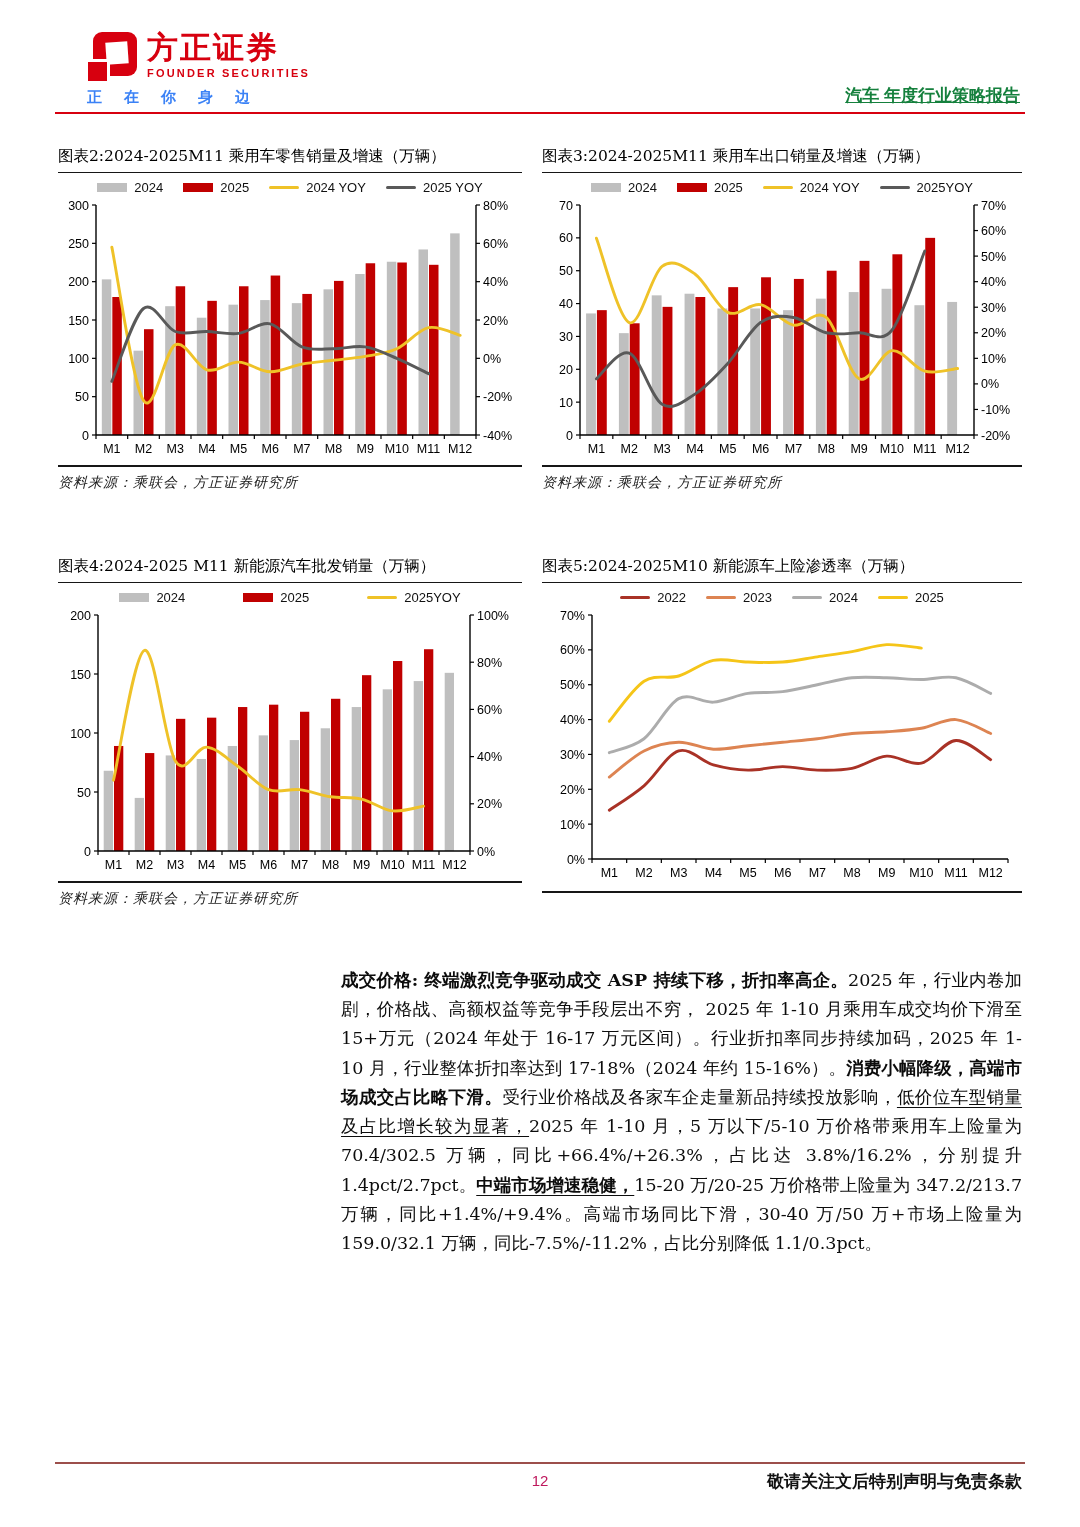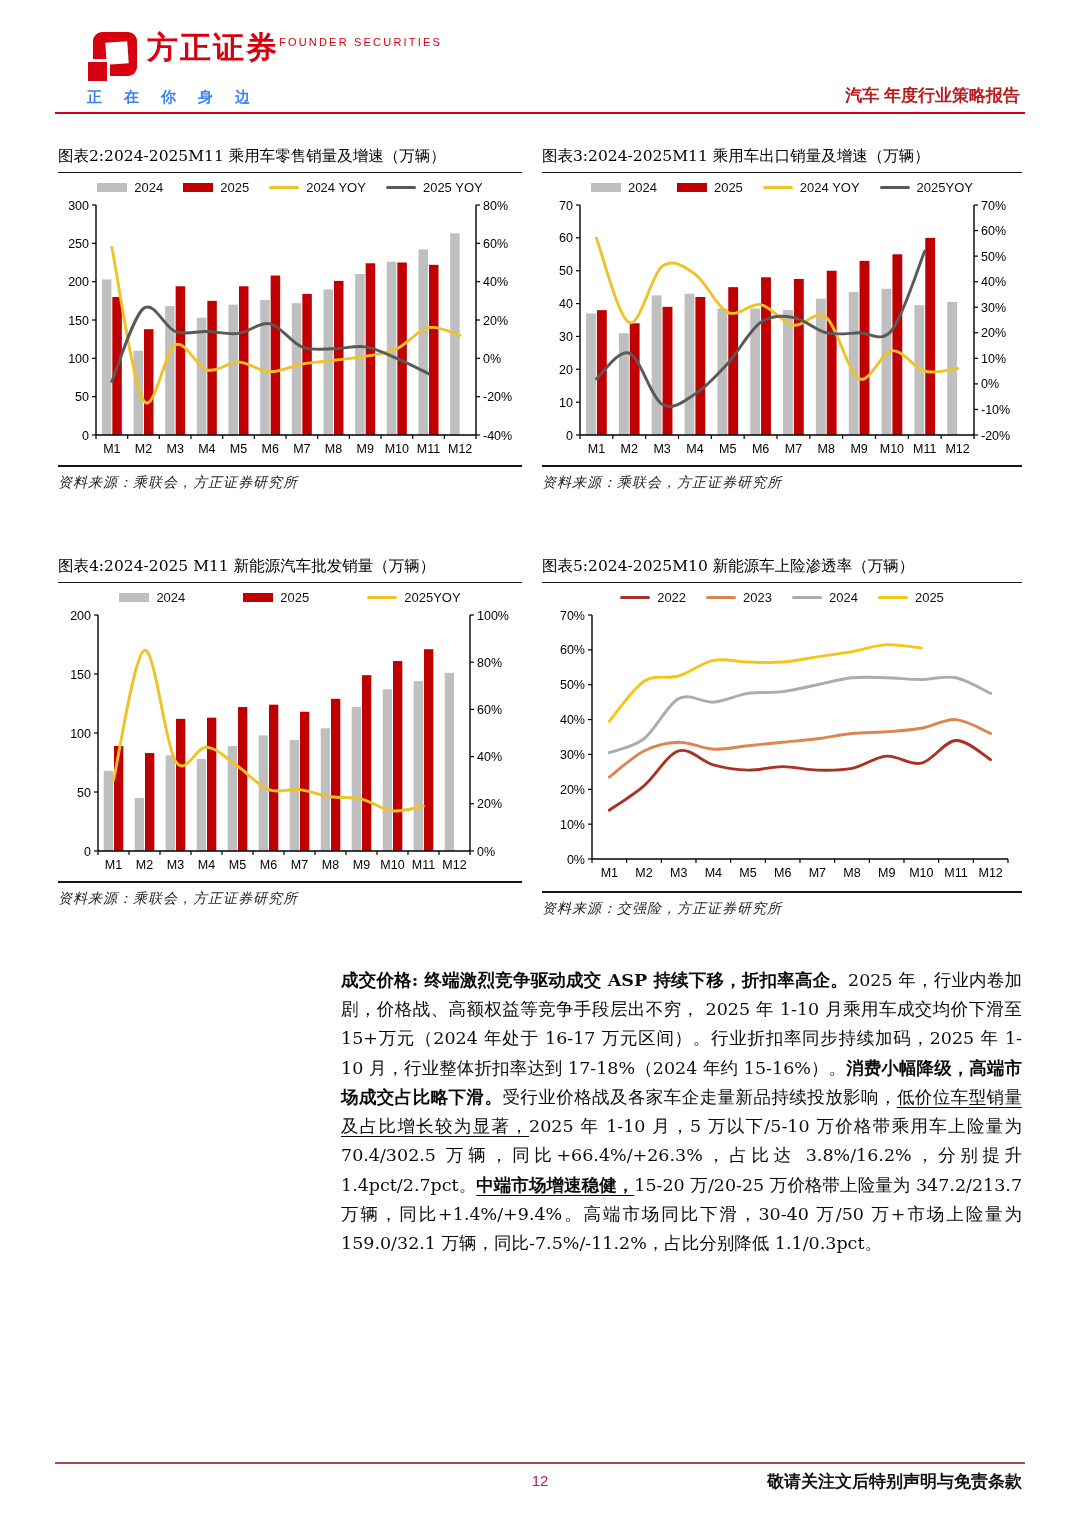--- a/index.html
+++ b/index.html
@@ -4,26 +4,26 @@
 <style>
   html,body{margin:0;padding:0;background:#ffffff;}
   .page{position:relative;width:1080px;height:1527px;background:#ffffff;overflow:hidden;
         font-family:"Liberation Sans",sans-serif;color:#111;}
   
   .hdr-logo{position:absolute;left:85px;top:32px;display:flex;align-items:flex-start;gap:10px;}
   .cube{position:relative;width:52px;height:52px;}
   .cube-big{position:absolute;right:0;top:0;width:44px;height:44px;background:#D7000F;border-radius:9px;}
   .cube-hole{position:absolute;right:9px;top:10px;width:22px;height:22px;background:#fff;transform:rotate(-4deg);}
   .cube-small{position:absolute;left:0;bottom:0;width:19px;height:19px;background:#D7000F;border:3px solid #fff;border-radius:3px;}
-  .logo-txt{display:flex;flex-direction:row;line-height:1;}
+  .logo-txt{display:flex;flex-direction:column;line-height:1;}
   .logo-cn{font-size:31px;font-weight:700;color:#D7000F;letter-spacing:2px;font-family:"Liberation Sans",sans-serif;}
-  .logo-en{font-size:11px;font-weight:400;color:#D7000F;letter-spacing:2.2px;margin-top:5px;}
+  .logo-en{font-size:11px;font-weight:700;color:#D7000F;letter-spacing:2.2px;margin-top:5px;}
   .tagline{position:absolute;left:87px;top:88px;font-size:15px;font-weight:700;color:#3b82f6;letter-spacing:22px;white-space:nowrap;}
   .hdr-line{position:absolute;left:55px;right:55px;top:112px;height:2px;background:#D7000F;}
-  .hdr-report{position:absolute;right:60px;top:84px;font-size:17px;font-weight:700;color:#b91c1c;}
+  .hdr-report{position:absolute;right:60px;top:84px;font-size:17px;font-weight:700;color:#15803d;text-decoration:underline;}
   
   .fig{position:absolute;}
   .fig-title{font-size:15.5px;color:#000;font-family:"DejaVu Serif",serif;
              padding-bottom:5px;border-bottom:1.5px solid #161616;white-space:nowrap;}
   .legend{display:flex;justify-content:center;align-items:flex-end;margin:7px 0 2px 0;}
   .legend.wide{gap:58px;} .legend.norm{gap:20px;}
   .lg-item{display:inline-flex;align-items:center;gap:7px;}
   .lg-label{font-size:13px;color:#111;}
   .lg-swatch{display:inline-block;}
   .lg-bar{width:30px;height:9px;}
@@ -448,21 +448,20 @@
         <text x="206" y="270" text-anchor="middle" font-size="12.5" fill="#000">M5</text>
         <text x="240.66666666666666" y="270" text-anchor="middle" font-size="12.5" fill="#000">M6</text>
         <text x="275.3333333333333" y="270" text-anchor="middle" font-size="12.5" fill="#000">M7</text>
         <text x="310" y="270" text-anchor="middle" font-size="12.5" fill="#000">M8</text>
         <text x="344.66666666666663" y="270" text-anchor="middle" font-size="12.5" fill="#000">M9</text>
         <text x="379.3333333333333" y="270" text-anchor="middle" font-size="12.5" fill="#000">M10</text>
         <text x="414" y="270" text-anchor="middle" font-size="12.5" fill="#000">M11</text>
         <text x="448.66666666666663" y="270" text-anchor="middle" font-size="12.5" fill="#000">M12</text>
       </svg>
     <div class="fig-rule"></div>
-    <div class="fig-src">资料来源：交强险，方正证券研究所</div>
   </div>
 
   <div class="body-par"><span class="seg-b ">成交价格: 终端激烈竞争驱动成交 ASP 持续下移，折扣率高企。</span><span class="">2025 年，行业内卷加剧，价格战、高额权益等竞争手段层出不穷， 2025 年 1-10 月乘用车成交均价下滑至 15+万元（2024 年处于 16-17 万元区间）。行业折扣率同步持续加码，2025 年 1-10 月，行业整体折扣率达到 17-18%（2024 年约 15-16%）。</span><span class="seg-b ">消费小幅降级，高端市场成交占比略下滑。</span><span class="">受行业价格战及各家车企走量新品持续投放影响，</span><span class="seg-u">低价位车型销量及占比增长较为显著，</span><span class="">2025 年 1-10 月，5 万以下/5-10 万价格带乘用车上险量为 70.4/302.5 万辆，同比+66.4%/+26.3%，占比达 3.8%/16.2%，分别提升 1.4pct/2.7pct。</span><span class="seg-b seg-u">中端市场增速稳健，</span><span class="">15-20 万/20-25 万价格带上险量为 347.2/213.7 万辆，同比+1.4%/+9.4%。高端市场同比下滑，30-40 万/50 万+市场上险量为 159.0/32.1 万辆，同比-7.5%/-11.2%，占比分别降低 1.1/0.3pct。</span></div>
 
   <div class="ftr-line"></div>
   <div class="ftr-page">12</div>
   <div class="ftr-note">敬请关注文后特别声明与免责条款</div>
 
 </div>
 

